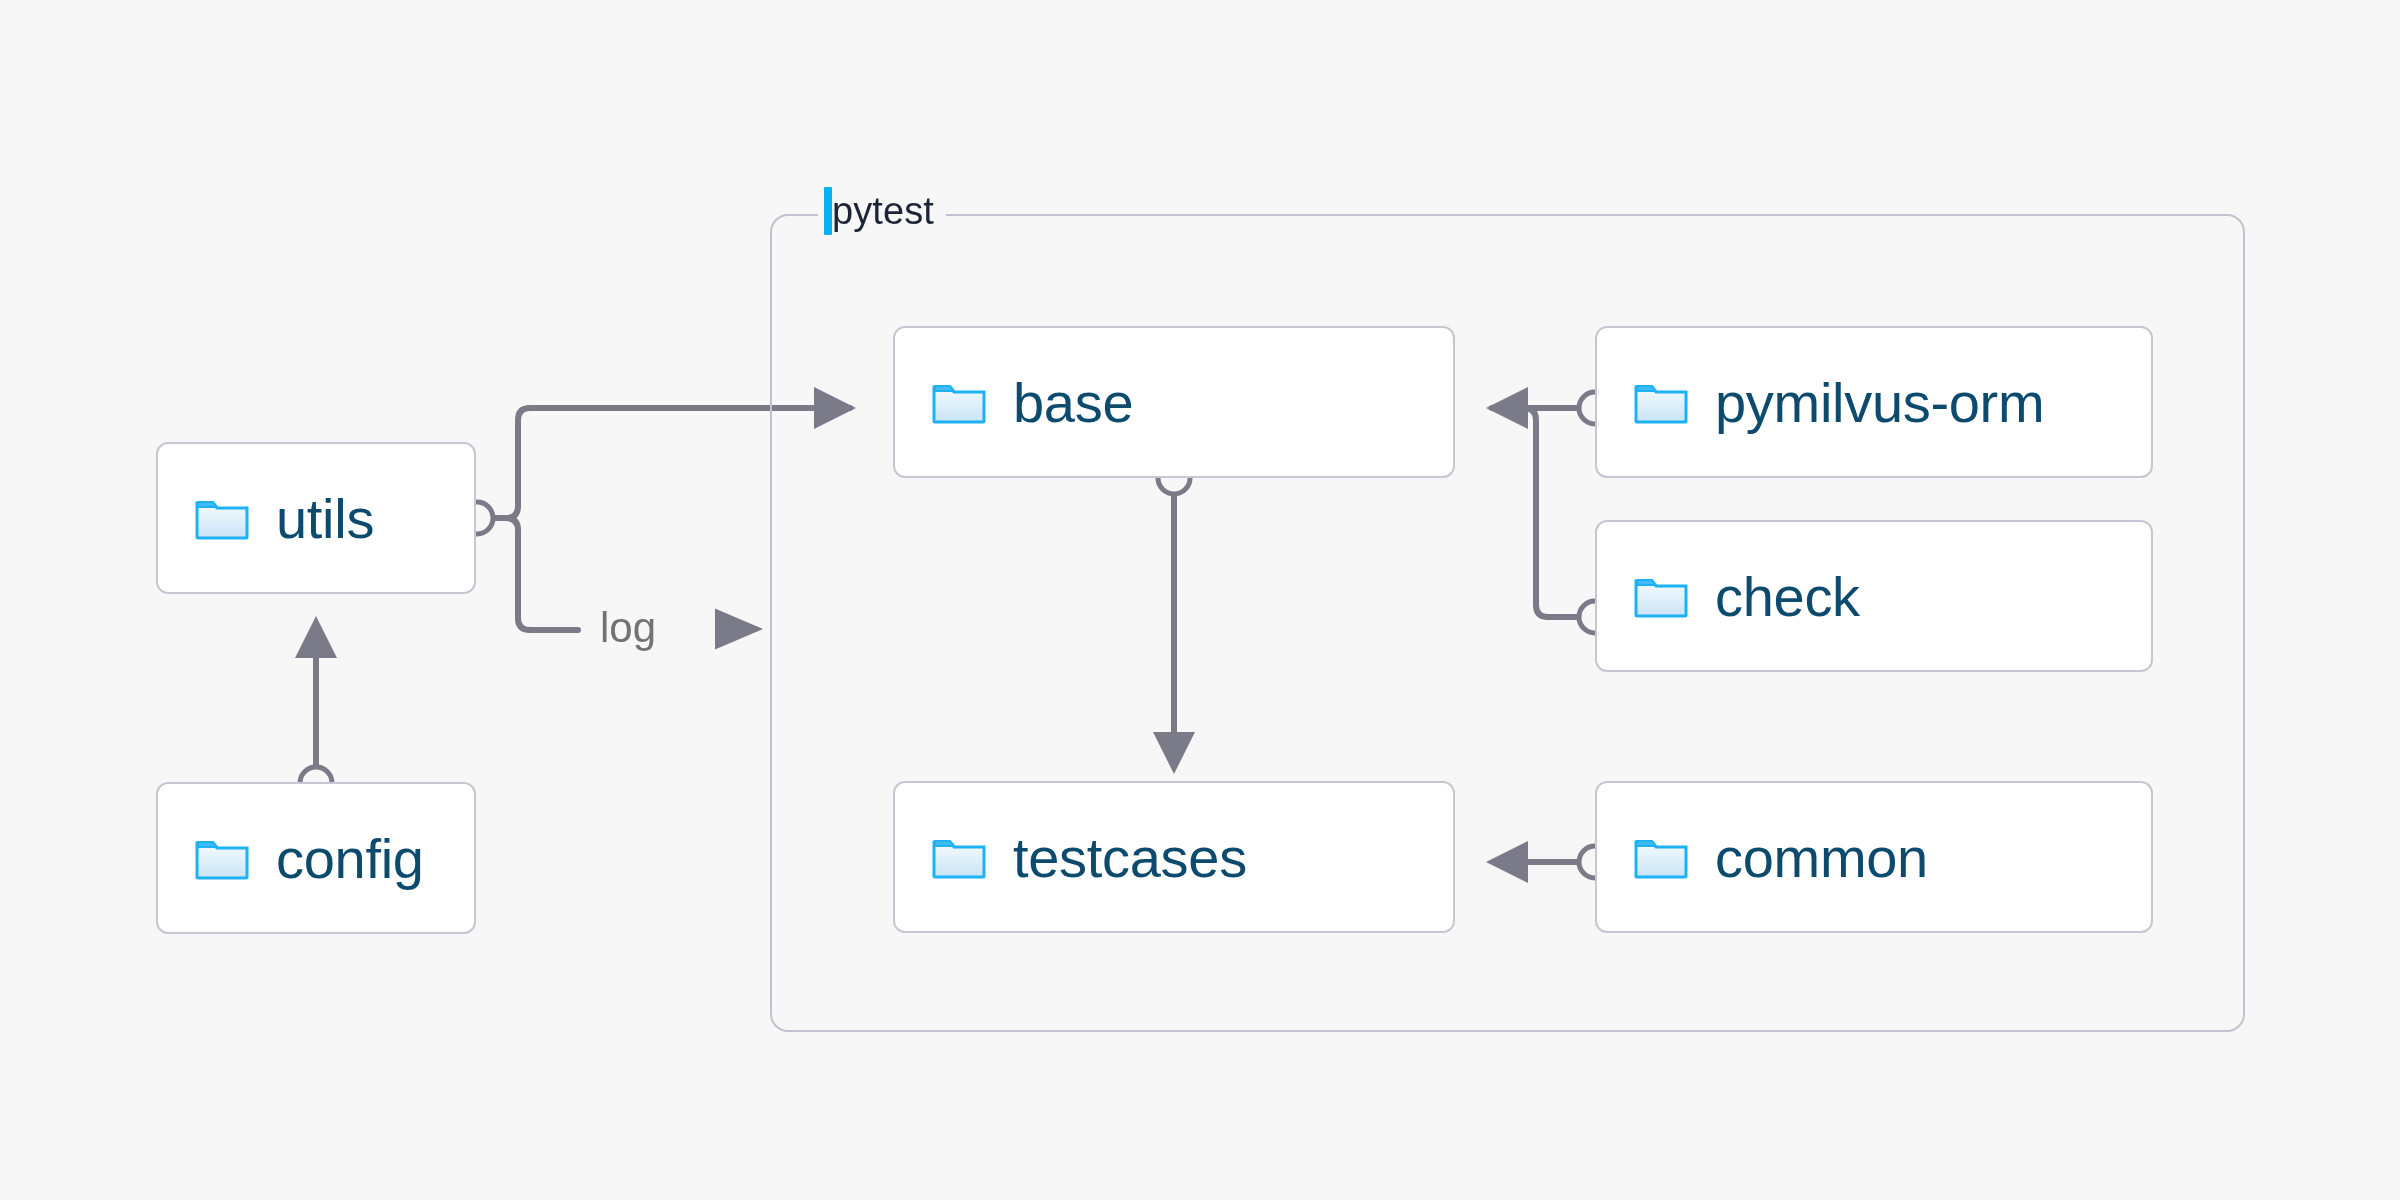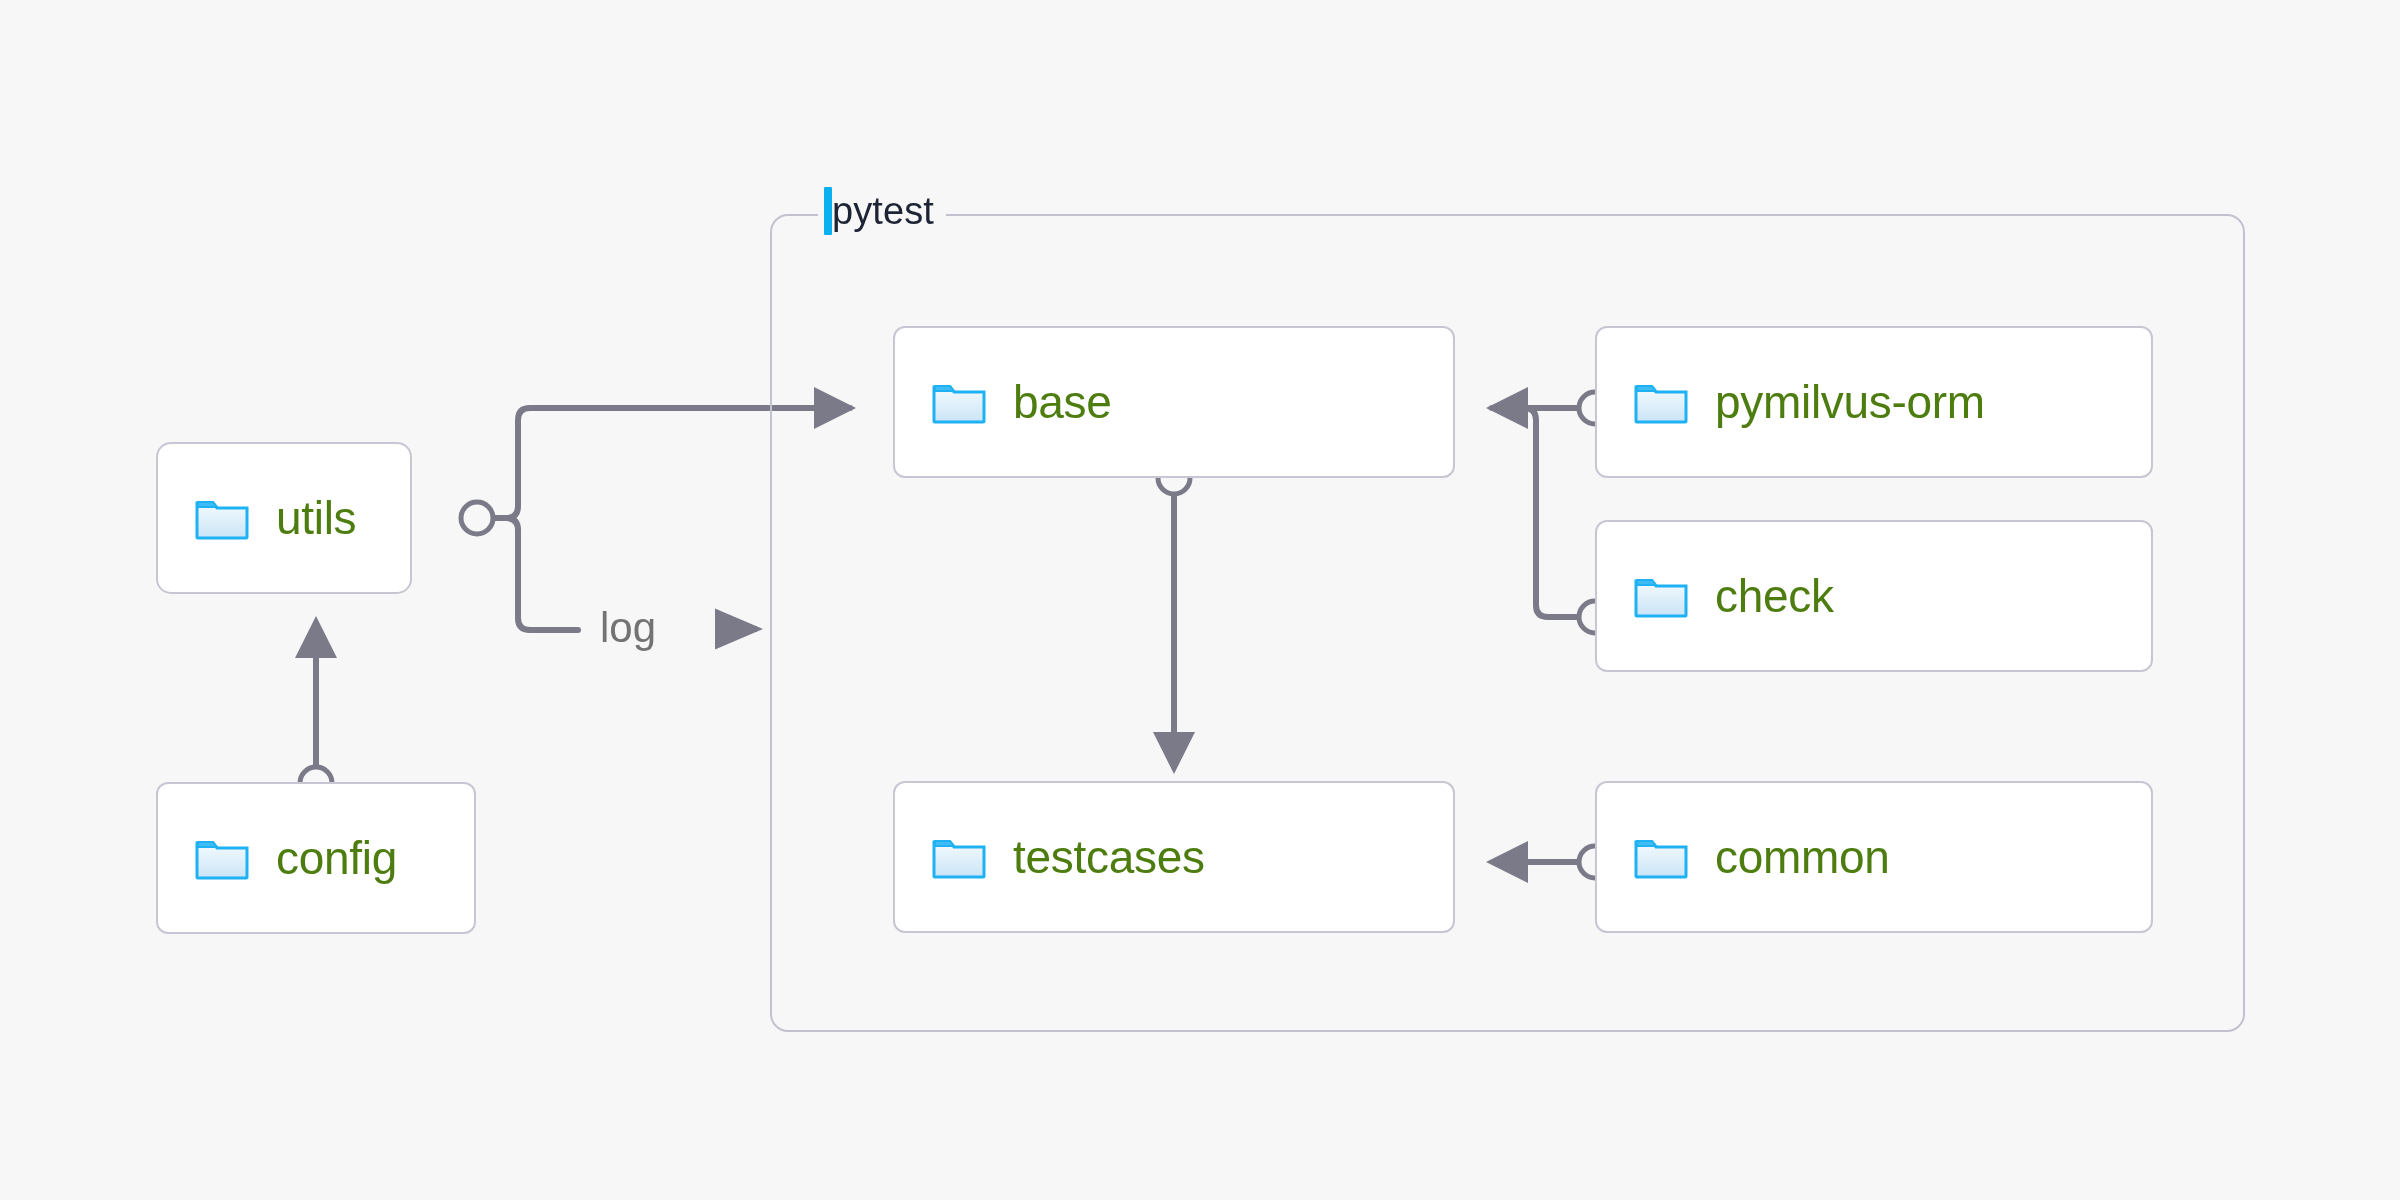--- a/index.html
+++ b/index.html
@@ -72,34 +72,34 @@
     align-items: center;
     z-index: 3;
   }
   .node-inner {
     display: flex;
     align-items: center;
     gap: 26px;
     padding-left: 36px;
   }
   .node-label {
-    font-size: 46px;
-    color: #4d7c0f;
+    font-size: 56px;
+    color: #0c4a6e;
     white-space: nowrap;
     letter-spacing: -0.3px;
   }
   .folder-icon {
     flex: 0 0 auto;
     width: 56px;
     height: 48px;
     display: block;
   }
 
   
-  #node-utils     { left: 156px;  top: 442px; width: 256px; height: 152px; border-radius: 15px; }
+  #node-utils     { left: 156px;  top: 442px; width: 320px; height: 152px; }
   #node-config    { left: 156px;  top: 782px; width: 320px; height: 152px; text-align: right; }
   #node-base      { left: 893px;  top: 326px; width: 562px; height: 152px; }
   #node-testcases { left: 893px;  top: 781px; width: 562px; height: 152px; }
   #node-pymilvus  { left: 1595px; top: 326px; width: 558px; height: 152px; }
   #node-check     { left: 1595px; top: 520px; width: 558px; height: 152px; }
   #node-common    { left: 1595px; top: 781px; width: 558px; height: 152px; }
 
   
   .edge-label {
     position: absolute;

